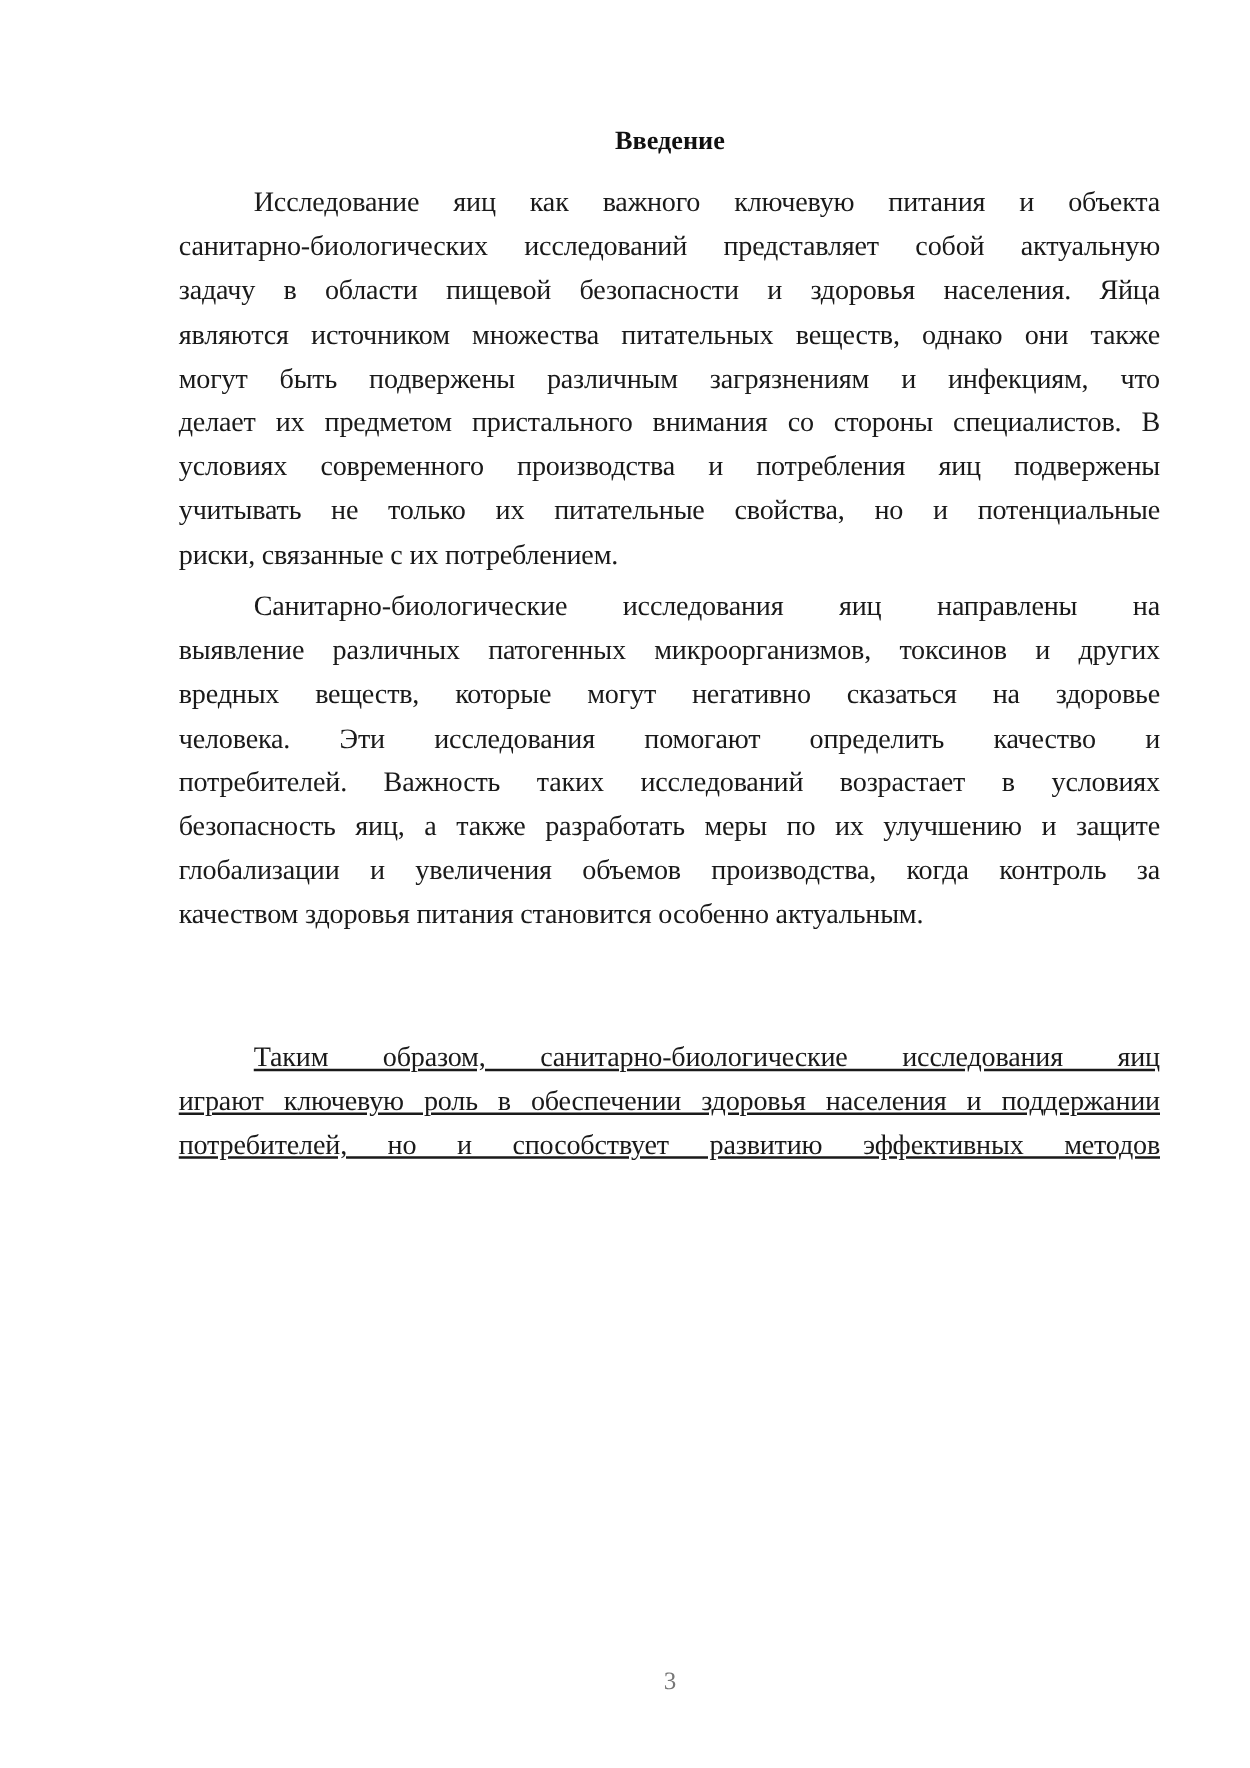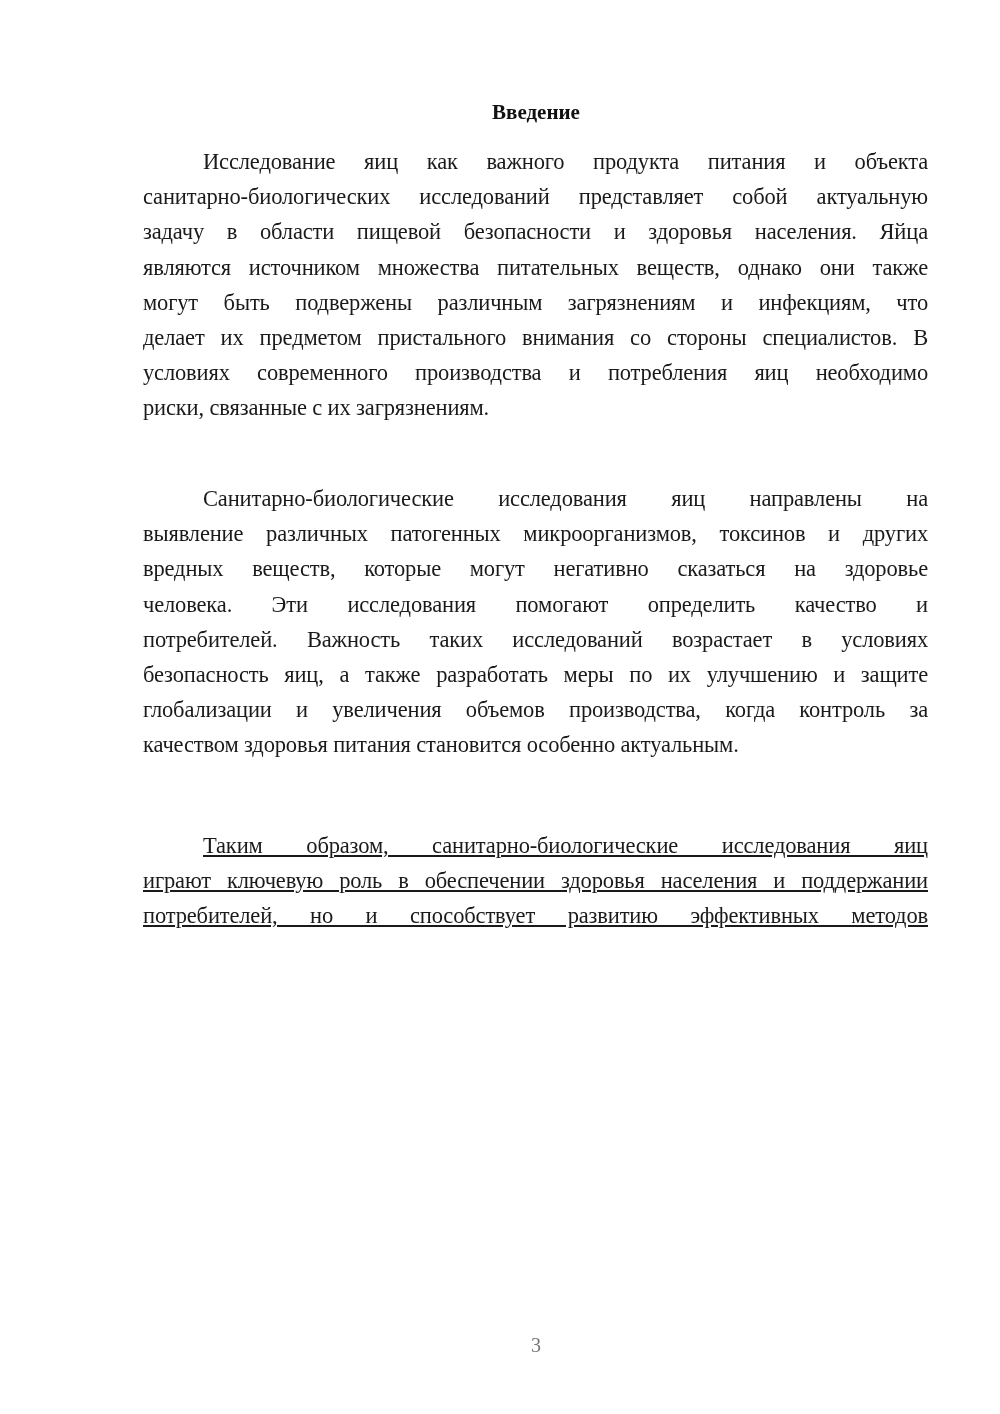--- a/index.html
+++ b/index.html
@@ -49,48 +49,49 @@
     text-align: justify;
     text-align-last: justify;
   }
   .line.first {
     padding-left: 60px;
   }
   .line.last {
     text-align: left;
   }
   #p1 { top: 144px; }
-  #p2 { top: 481px; }
+  #p2 { top: 467px; }
   #p3 { top: 828px; text-decoration: underline; }
   .page-number {
     position: absolute;
     top: 1334px;
     left: 0;
     width: 1072px;
     text-align: center;
     font-size: 20px;
     color: #777;
   }
 </style>
 </head>
 <body>
 
 <div class="page">
 
   <div class="title">Введение</div>
 
   <div class="para" id="p1">
-    <div class="line justify first">Исследование яиц как важного продукта питания и объекта</div>
+    <div class="line justify first">Исследование яиц как важного ключевую питания и объекта</div>
     <div class="line justify">санитарно-биологических исследований представляет собой актуальную</div>
     <div class="line justify">задачу в области пищевой безопасности и здоровья населения. Яйца</div>
     <div class="line justify">являются источником множества питательных веществ, однако они также</div>
     <div class="line justify">могут быть подвержены различным загрязнениям и инфекциям, что</div>
     <div class="line justify">делает их предметом пристального внимания со стороны специалистов. В</div>
-    <div class="line justify">условиях современного производства и потребления яиц необходимо</div>
-    <div class="line last">риски, связанные с их загрязнениям.</div>
+    <div class="line justify">условиях современного производства и потребления яиц подвержены</div>
+    <div class="line justify">учитывать не только их питательные свойства, но и потенциальные</div>
+    <div class="line last">риски, связанные с их потреблением.</div>
   </div>
 
   <div class="para" id="p2">
     <div class="line justify first">Санитарно-биологические исследования яиц направлены на</div>
     <div class="line justify">выявление различных патогенных микроорганизмов, токсинов и других</div>
     <div class="line justify">вредных веществ, которые могут негативно сказаться на здоровье</div>
     <div class="line justify">человека. Эти исследования помогают определить качество и</div>
     <div class="line justify">потребителей. Важность таких исследований возрастает в условиях</div>
     <div class="line justify">безопасность яиц, а также разработать меры по их улучшению и защите</div>
     <div class="line justify">глобализации и увеличения объемов производства, когда контроль за</div>

